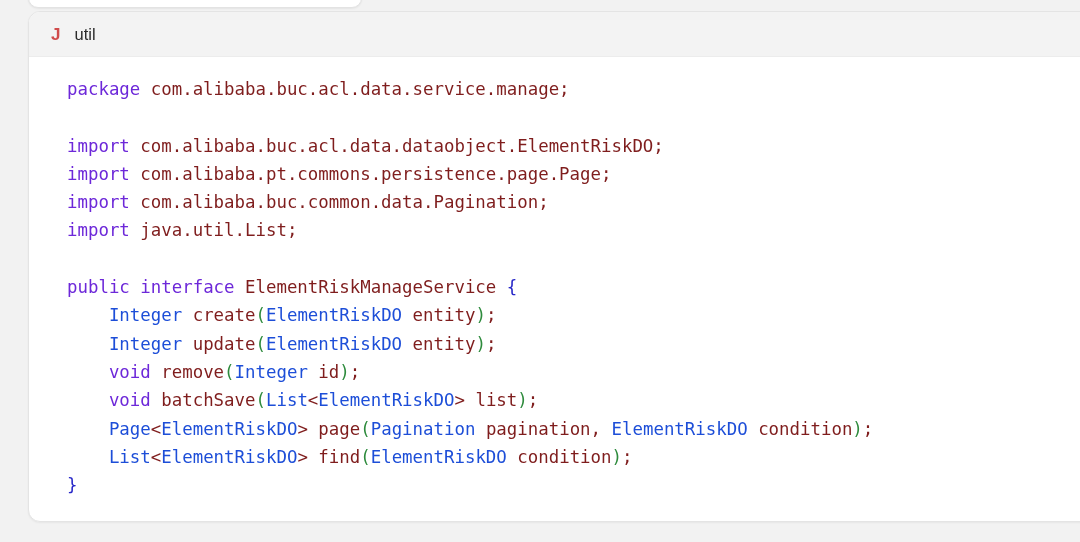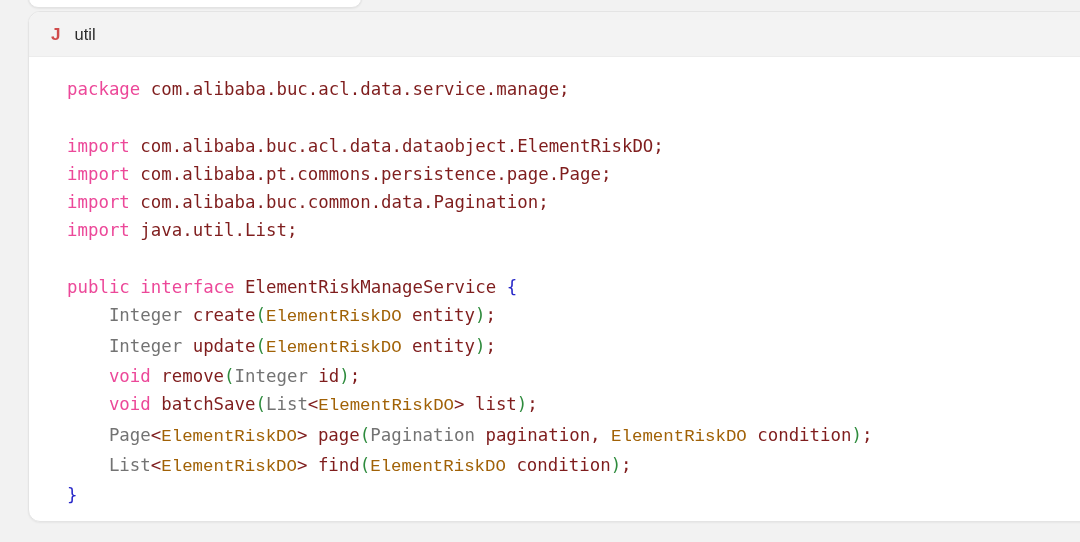--- a/index.html
+++ b/index.html
@@ -77,23 +77,23 @@
     padding: 0 0 0 38px;
     font-family: "DejaVu Sans Mono", monospace;
     font-size: 17.4px;
     line-height: 28.3px;
     color: #24292e;
     white-space: pre;
     letter-spacing: 0px;
   }
   .code .line { display: block; min-height: 28.3px; }
 
-  .kw   { color: #ec4899; }       
-  .type { color: #737373; }       
-  .cls  { color: #a16207; font-family: Liberation Mono, monospace; }       
+  .kw   { color: #6d28d9; }       
+  .type { color: #1d4ed8; }       
+  .cls  { color: #1d4ed8; }       
   .punc { color: #2e8b3d; }       
   .brace{ color: #2727c8; }       
   .plain{ color: #7f1d1d; }
 </style>
 </head>
 <body>
 
 <div class="ghost-card">
   
 </div>

